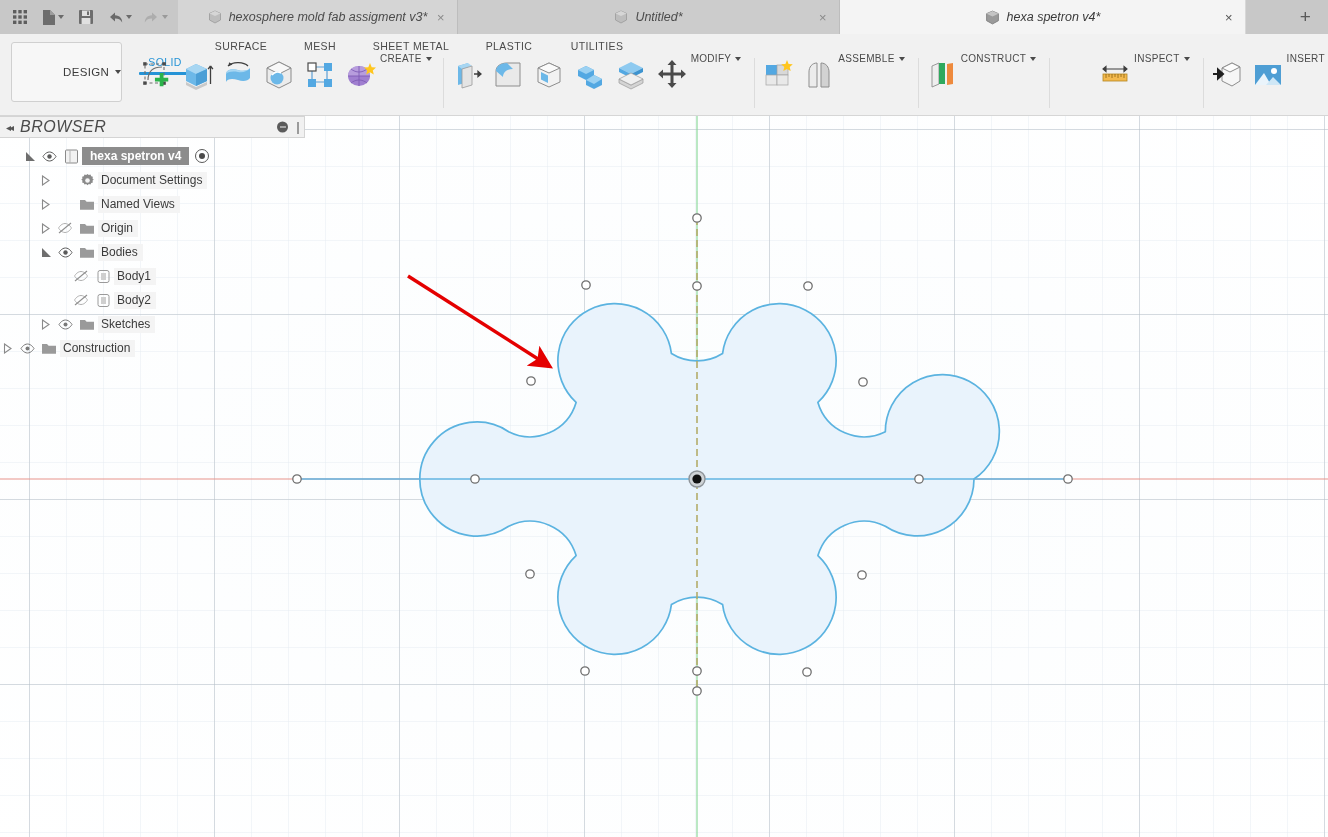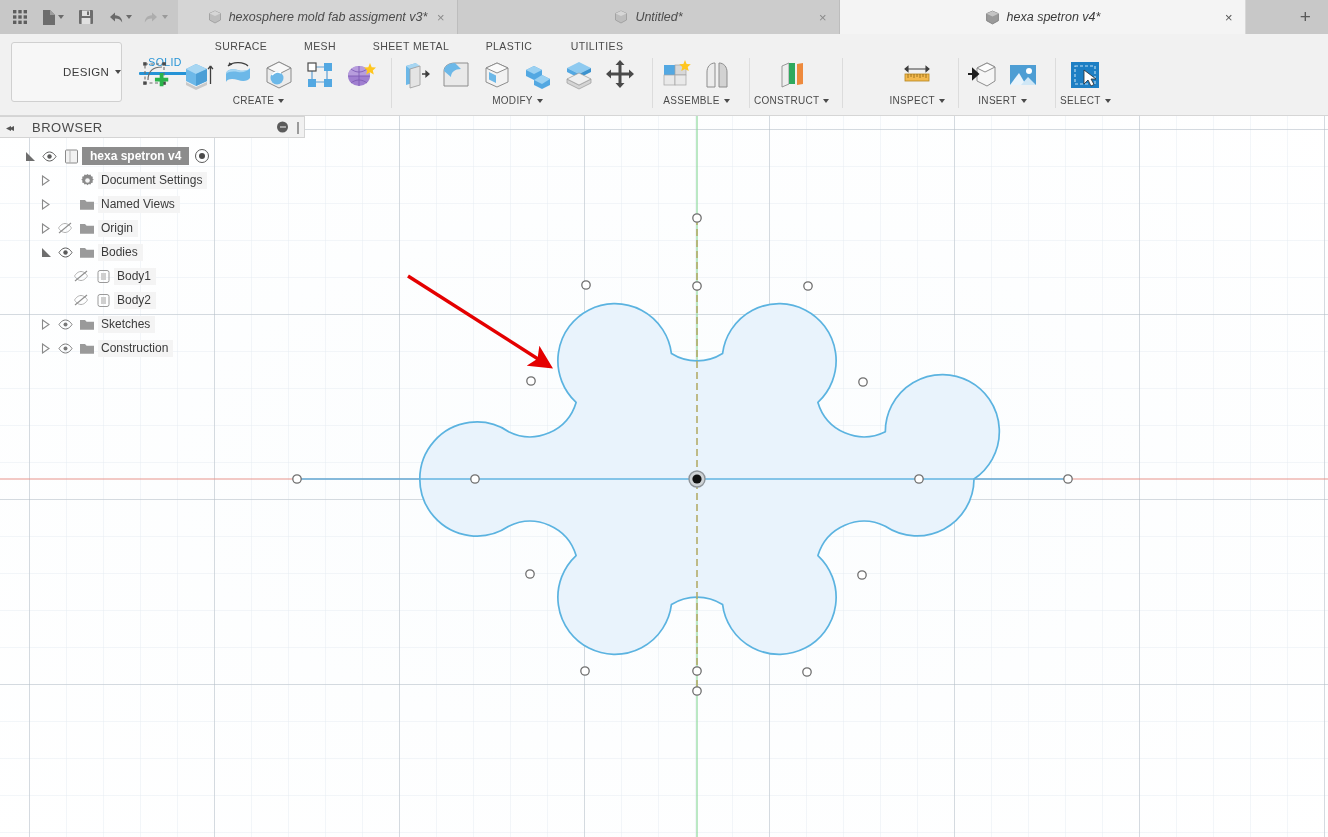--- a/index.html
+++ b/index.html
@@ -74,21 +74,21 @@
   .ribtab {
     font-size: 10.5px; color: #4a4a4a; letter-spacing:.4px;
     padding: 3px 0; text-align:center; position:relative;
   }
   .ribtab.active { color:#2593d6;margin-top:32px; }
   .ribtab .underline {
     position:absolute; left:10%; right:10%; bottom:-4px; height:3px; background:#2593d6; border-radius:1px;
   }
 
   .panels { position:absolute; left:132px; top: 20px; right:0; height: 62px; display:flex; align-items:flex-start; }
-  .panel { display:flex; flex-direction:column; align-items:center; height: 62px; position:relative; padding: 0 5px; }
+  .panel { display:flex; flex-direction:row; align-items:flex-start; height: 62px; position:relative; padding: 0 5px; }
   .panel + .panel::before {
     content:""; position:absolute; left:0; top:4px; bottom:8px; width:1px; background:#dcdcdc;
   }
   .panel-icons { display:flex; align-items:center; gap: 3px; height: 42px; }
   .panel-label { font-size: 10px; color:#4a4a4a; letter-spacing:.3px; display:flex; align-items:center; margin-top:-1px;}
   .panel-label .caret { border-top-color:#4a4a4a; margin-left:4px; }
   .btn-ico { width:38px; height:40px; display:flex; align-items:center; justify-content:center; }
 
   
   .canvas {
@@ -98,21 +98,21 @@
   .canvas svg { display:block; }
 
   
   .browser {
     position:absolute; left:0; top:116px; width:305px;
   }
   .browser-header {
     width: 305px; height: 22px; background:#f1f1f1; border:1px solid #d4d4d4; border-left:none;
     display:flex; align-items:center; padding: 0 6px; position:relative;
   }
-  .browser-title { font-size: 13px; color:#4a4a4a; letter-spacing:.5px; margin-left:20px;}
+  .browser-title { font-size: 16px; color:#4a4a4a; letter-spacing:.5px; margin-left:8px;font-style:italic;}
   .collapse-arrows { font-size: 10px; color:#555; letter-spacing:-2px; }
   .browser-dot {
     position:absolute; right: 16px; top:50%; transform:translateY(-50%);
     width:11px; height:11px; border-radius:50%; background:#5b5b5b;
     display:flex;align-items:center;justify-content:center;
   }
   .browser-dot i { display:block; width:6px; height:1.6px; background:#f1f1f1; }
   .browser-grip { position:absolute; right:5px; top:5px; width:2px; height:12px; border-left:1px solid #9b9b9b; border-right:1px solid #9b9b9b;}
 
   .tree { margin-top: 6px; font-size: 12px; color:#3b3b3b; }
@@ -704,21 +704,21 @@
             </svg>
         </span>
         <span class="nicon">
           <svg width="16" height="13" viewBox="0 0 16 13">
               <path d="M1 2 h5 l1.6 1.8 h7.4 v8 h-14 z" fill="#9a9a9a"></path>
             </svg>
         </span>
         <span class="nlabel">Sketches</span>
       </div>
 
-      <div class="node" style="padding-left:38px">
+      <div class="node" style="">
         <span class="expander">
           <svg width="10" height="11" viewBox="0 0 10 11">
               <path d="M1.5 1 L8 5.5 L1.5 10 Z" fill="none" stroke="#8a8a8a" stroke-width="1.1"></path>
             </svg>
         </span>
         <span class="eye">
           <svg width="15" height="11" viewBox="0 0 15 11">
               <path d="M7.5 1 C3.5 1 1 5.5 1 5.5 C1 5.5 3.5 10 7.5 10 C11.5 10 14 5.5 14 5.5 C14 5.5 11.5 1 7.5 1 Z" fill="none" stroke="#7a7a7a" stroke-width="1"></path>
               <circle cx="7.5" cy="5.5" r="2" fill="#7a7a7a"></circle>
             </svg>

